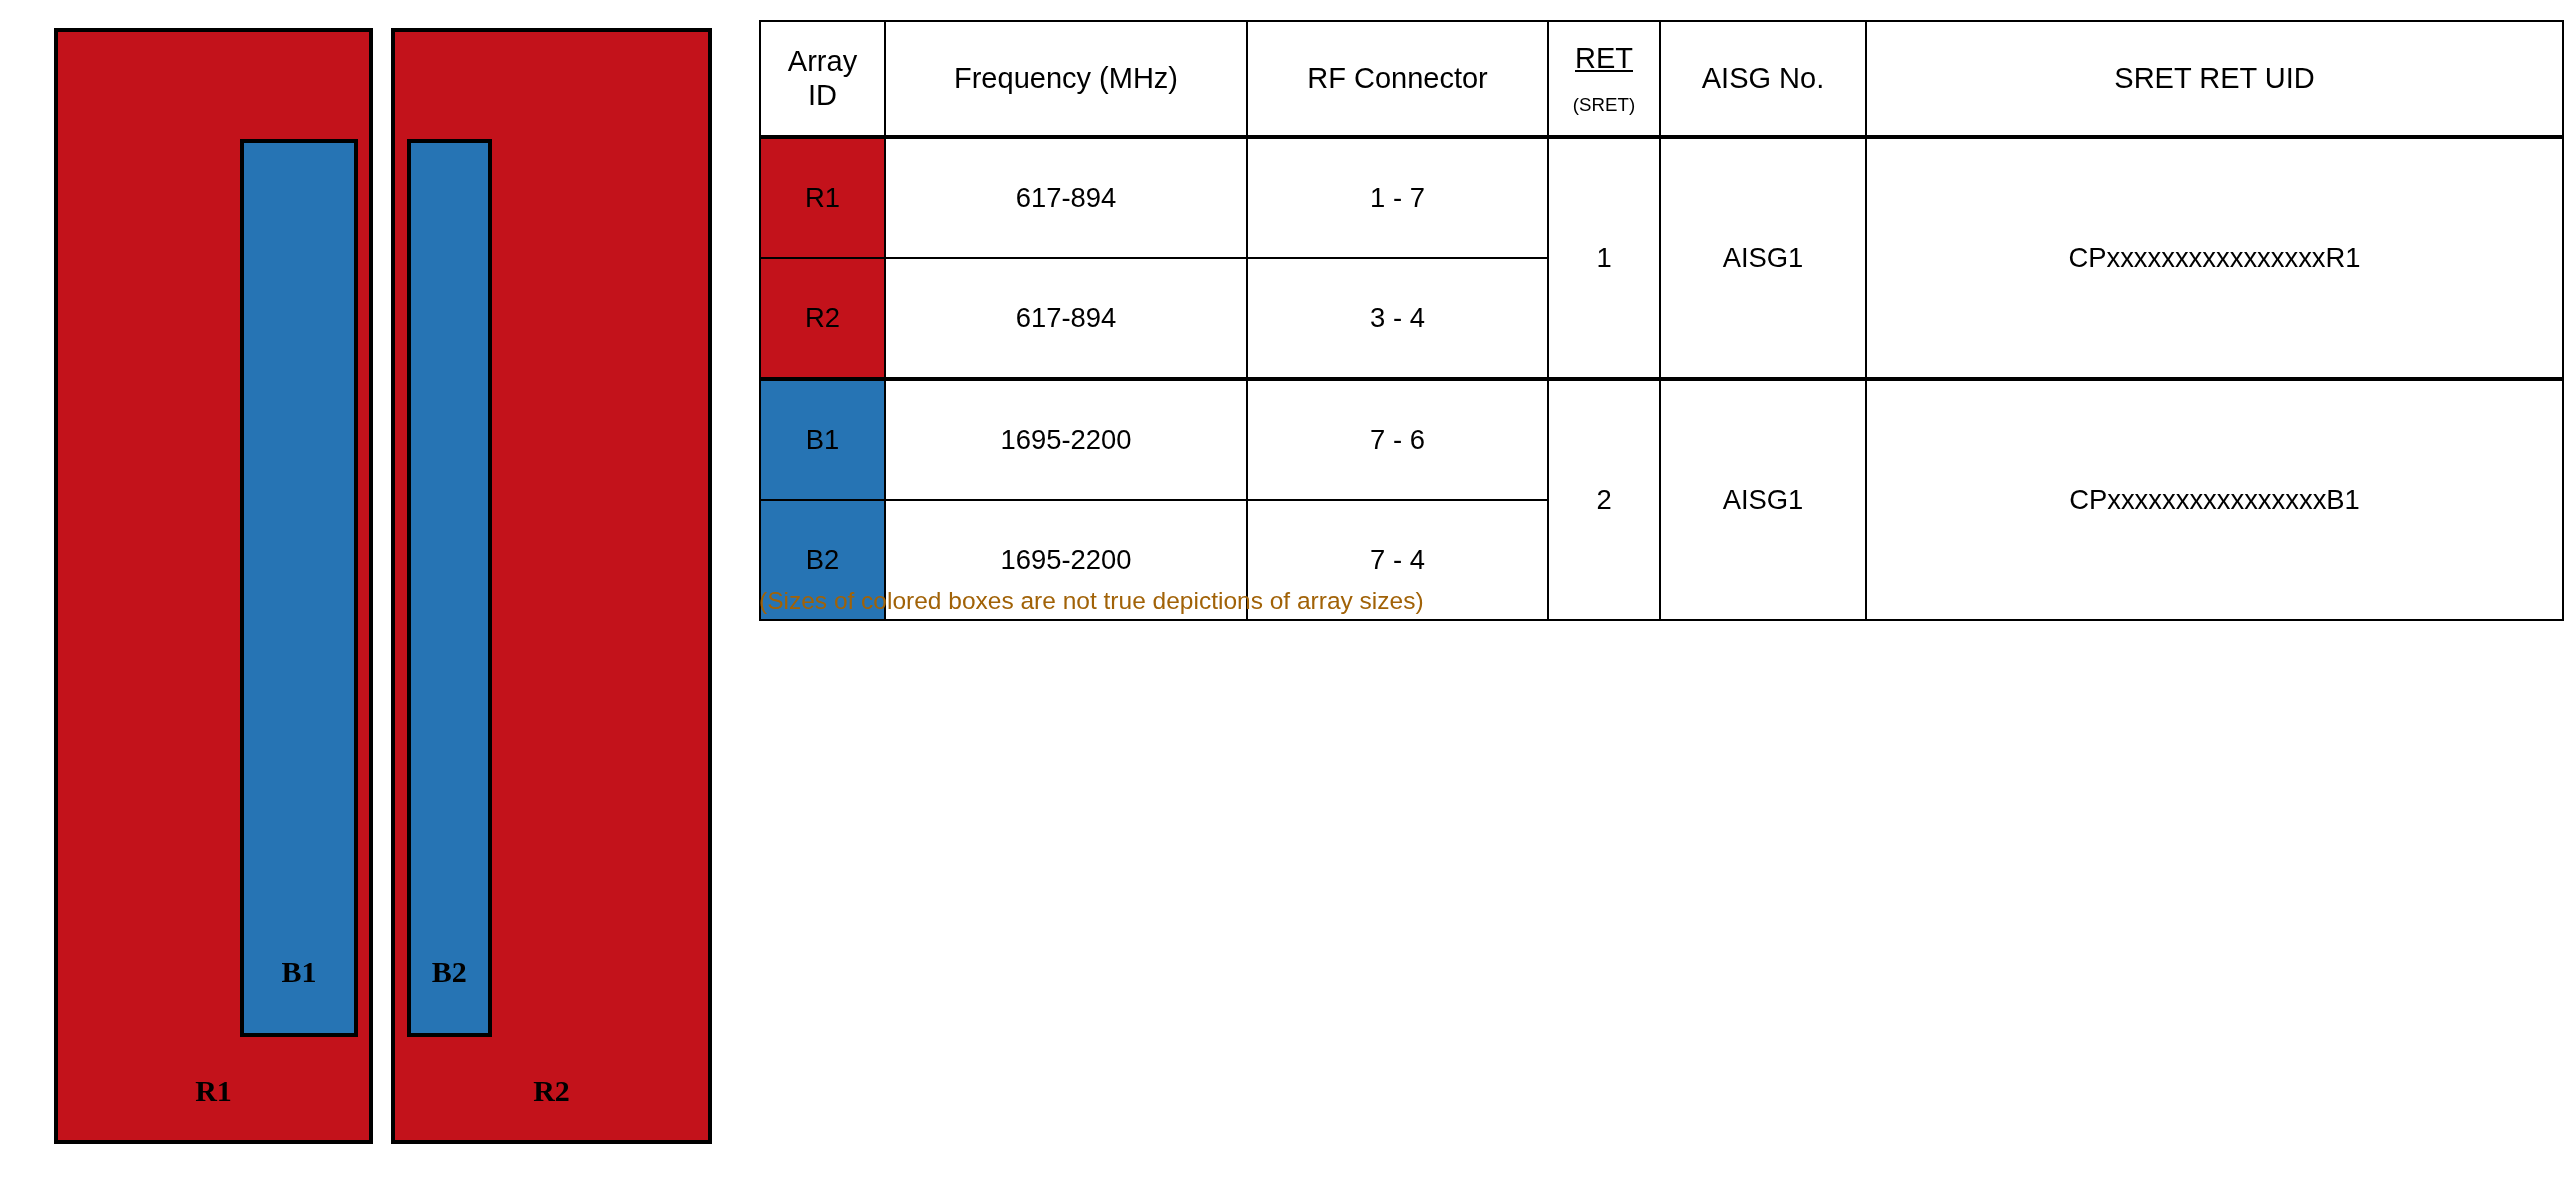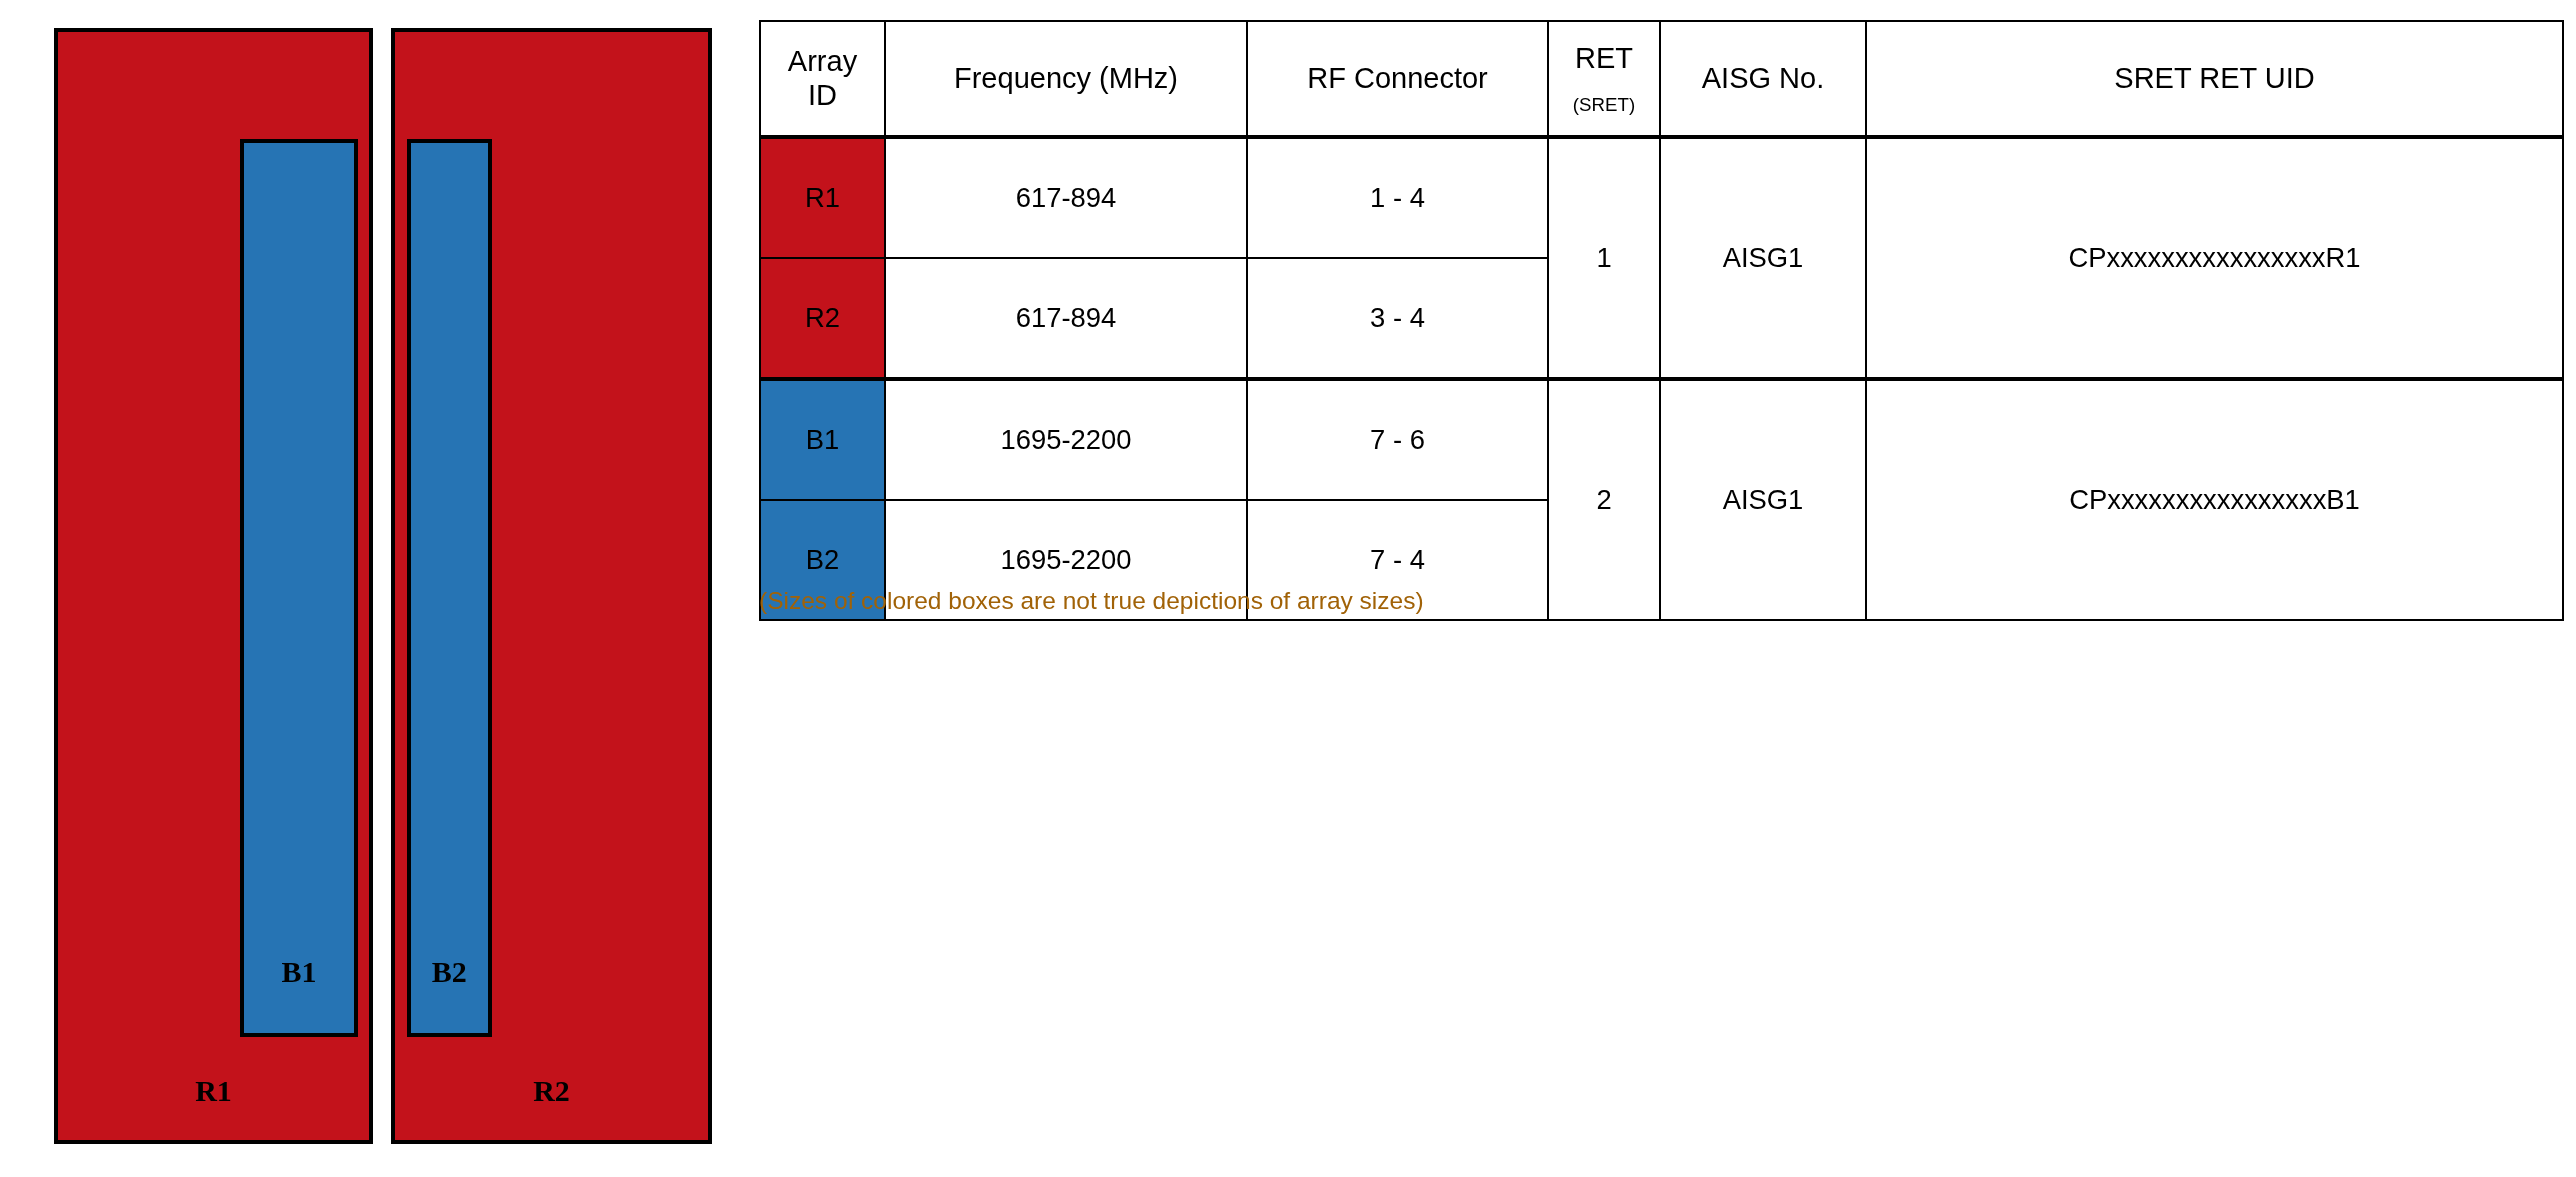--- a/index.html
+++ b/index.html
@@ -84,21 +84,21 @@
     color: #000000;
   }
   table.spec thead th {
     height: 93px;
     font-size: 29px;
     border-bottom-width: 4.1px;
   }
   table.spec tbody td {
     height: 98px;
   }
-  .ret-head-main { display: block; font-size: 29px; }
+  .ret-head-main { display: block; font-size: 29px; text-decoration: underline; }
   .ret-head-sub  { display: block; font-size: 18.7px; margin-top: 19px; }
 
   .col-array { width: 125px; }
   .col-freq  { width: 362px; }
   .col-conn  { width: 301px; }
   .col-ret   { width: 112px; }
   .col-aisg  { width: 206px; }
   .col-uid   { width: 697px; }
 
   td.array-cell { font-size: 27.4px; }
@@ -157,21 +157,21 @@
           <span class="ret-head-sub">(SRET)</span>
         </th>
         <th>AISG No.</th>
         <th>SRET RET UID</th>
       </tr>
     </thead>
     <tbody>
       <tr class="group-start">
         <td class="array-cell array-red">R1</td>
         <td>617-894</td>
-        <td>1 - 4</td>
+        <td>1 - 7</td>
         <td rowspan="2">1</td>
         <td rowspan="2">AISG1</td>
         <td rowspan="2">CPxxxxxxxxxxxxxxxxR1</td>
       </tr>
       <tr>
         <td class="array-cell array-red">R2</td>
         <td>617-894</td>
         <td>3 - 4</td>
       </tr>
       <tr class="group-start">

